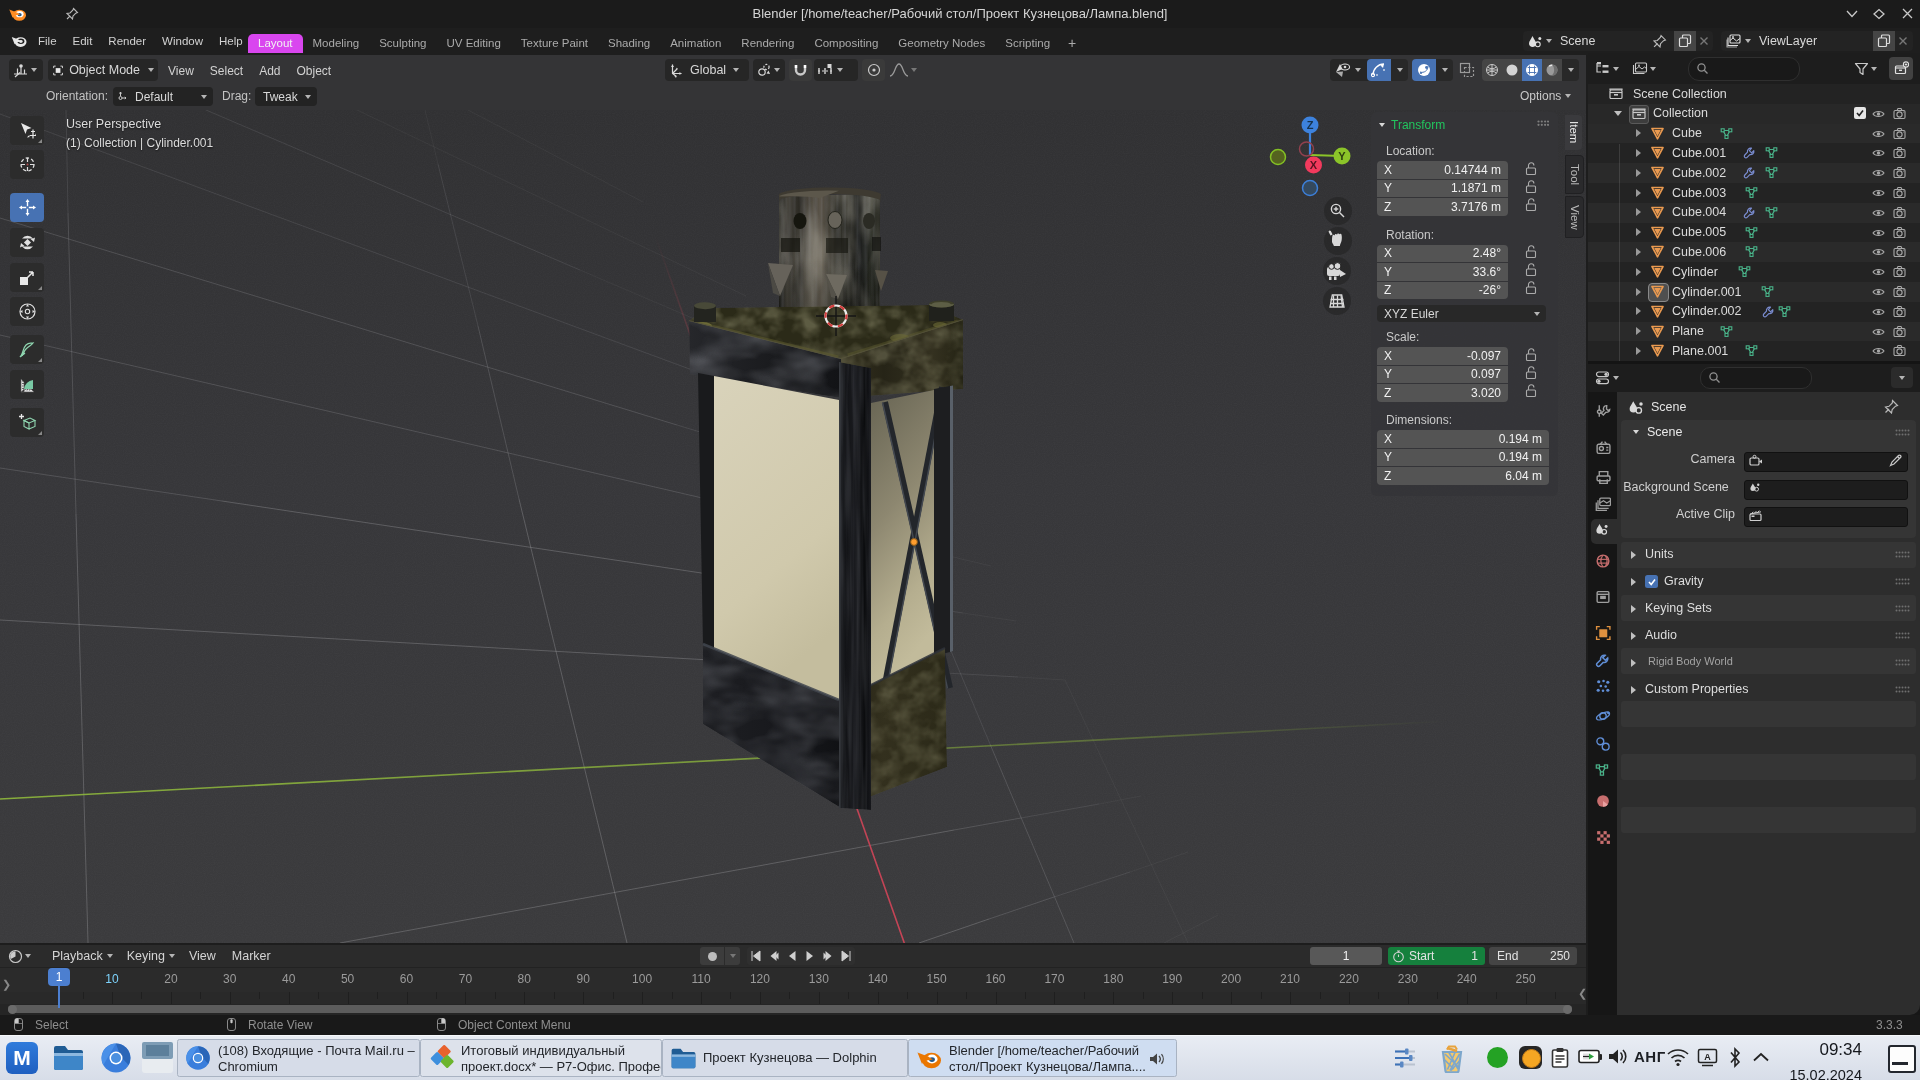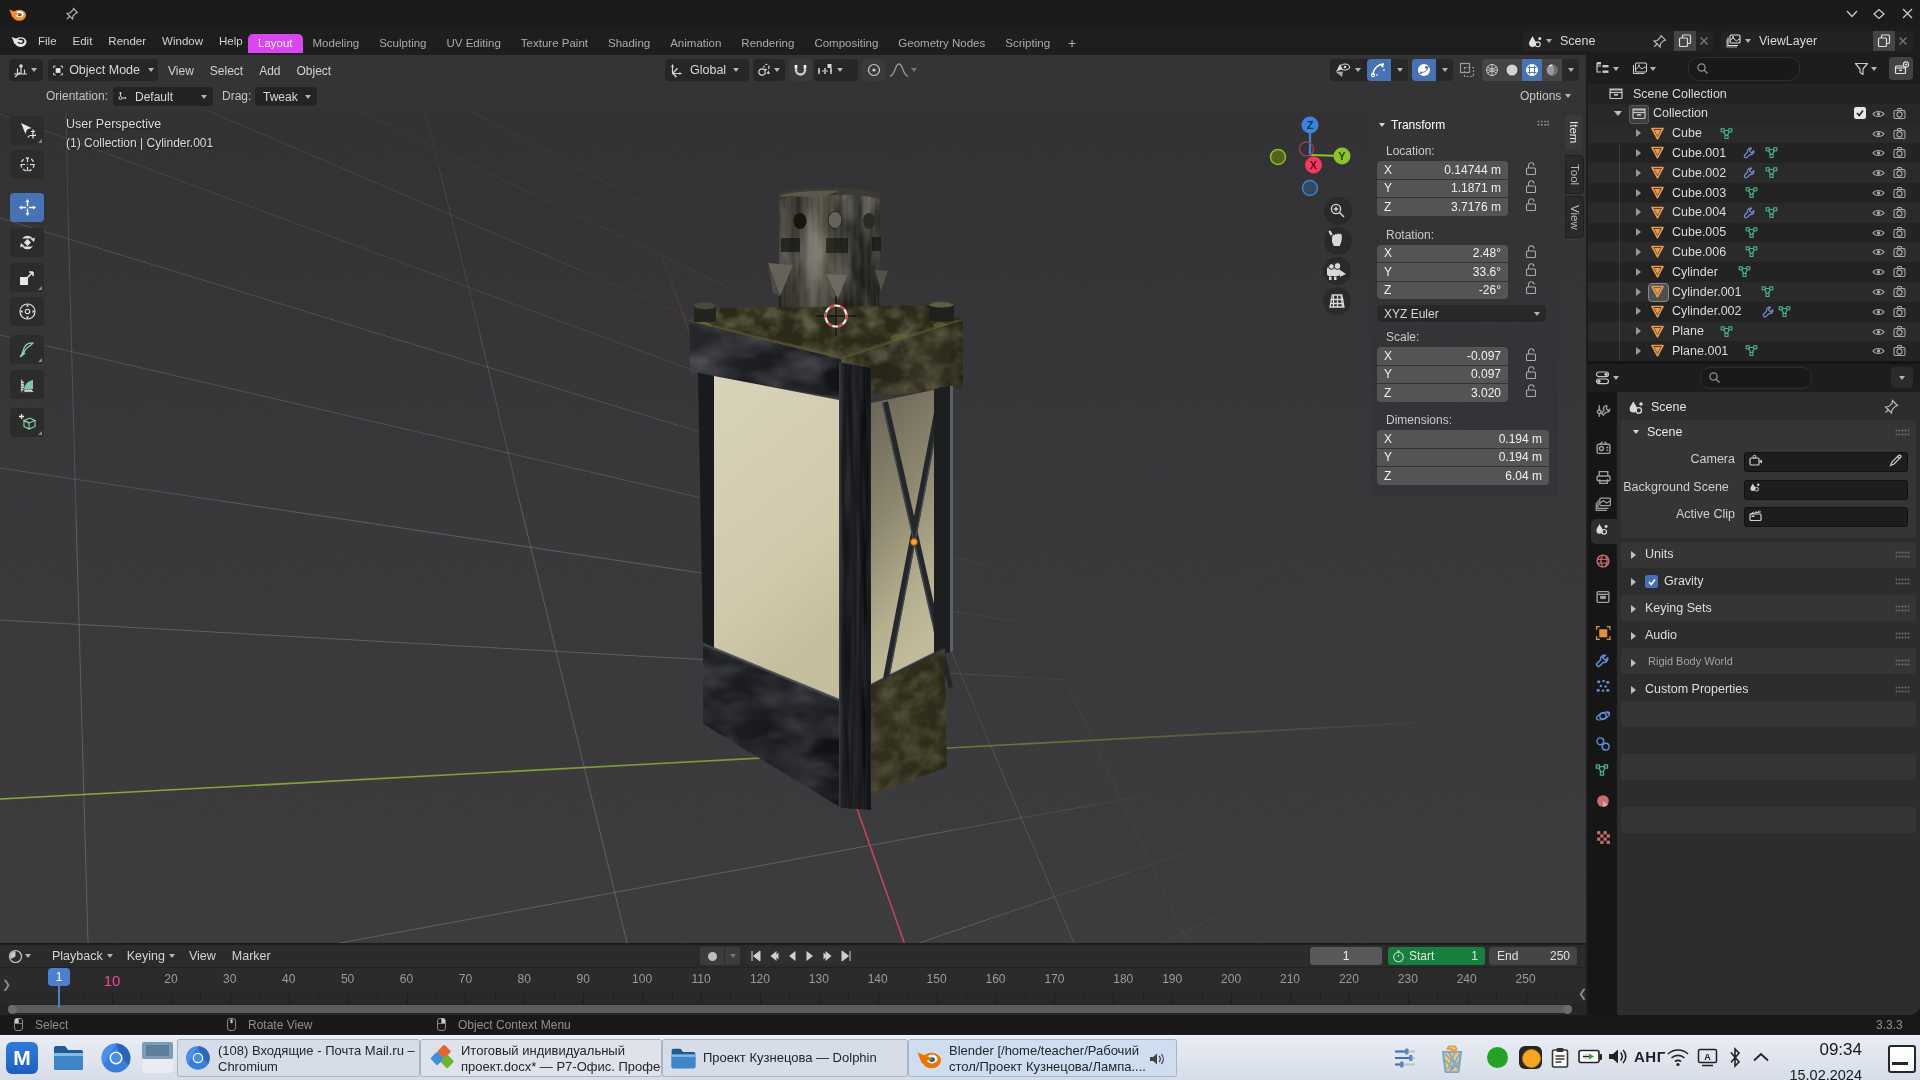--- a/index.html
+++ b/index.html
@@ -36,20 +36,21 @@
   <ellipse cx="15.5" cy="14.5" rx="9.5" ry="7.8" fill="#ff8d24"></ellipse>
   <ellipse cx="16" cy="13" rx="5.6" ry="4.4" fill="#fff"></ellipse>
   <ellipse cx="16" cy="13.6" rx="2.9" ry="2.3" fill="#265787"></ellipse>
   <path d="M1.5 6.5 12 10.5 17 13.5 7.5 15z" fill="#ff8d24"></path>
   <path d="M1.5 6.5 8.5 13.5 6 18z" fill="#ff8d24"></path>
  </svg>
  <svg class="abs" style="left:66px;top:7px" width="13" height="13" viewBox="0 0 13 13">
       <path d="M7.5 1.5 11.5 5.5 9.8 6.2 7 9 6.5 12 1 6.5 4 6 6.8 3.2z" fill="none" stroke="#b9b9b9" stroke-width="1.1"></path>
       <path d="M1 12 4.2 8.8" stroke="#b9b9b9" stroke-width="1.1"></path>
     </svg>
+ <div class="abs" style="left:0;right:0;top:6px;text-align:center">Blender [/home/teacher/Рабочий стол/Проект Кузнецова/Лампа.blend]</div>
  <svg class="abs" style="left:1845px;top:8px" width="70" height="12" viewBox="0 0 70 12">
   <path d="M2 3 7 8.5 12 3" fill="none" stroke="#c9c9c9" stroke-width="1.3"></path>
   <path d="M29 6 34 1.5 39 6 34 10.5z" fill="none" stroke="#c9c9c9" stroke-width="1.3"></path>
   <path d="M58 1 67 10M67 1 58 10" fill="none" stroke="#c9c9c9" stroke-width="1.3"></path>
  </svg>
 </div>
 <div class="abs" id="topbar">
  <svg class="abs" style="left:10px;top:5px" width="18" height="15" viewBox="0 0 26 24">
   <ellipse cx="15.5" cy="14.5" rx="9.5" ry="7.8" fill="#e7e7e7"></ellipse>
   <ellipse cx="16" cy="13" rx="5.6" ry="4.4" fill="#1e1e1e"></ellipse>
@@ -608,21 +609,21 @@
           <path d="M6 7.5v6L11 16v-6zM17 7.5v6L11 16" fill="none" stroke="#8fd6b0" stroke-width="1.1"></path>
           <path d="M3.5 1v5M1 3.5h5" stroke="#e8e8e8" stroke-width="1.3"></path>
         </svg>
         <div class="cor"></div>
       </div>
 </div>
 
 <div class="abs" id="npanel" style="left:1371px;top:2px;width:187px;height:384px;background:rgba(53,53,56,.97);border-radius:6px;color:#c9c9c9;font-size:12px">
  <div class="abs row" style="left:8px;top:6px">
         <div class="chev" style="margin:0 6px 0 0;border-top-color:#d8d8d8"></div>
-        <div style="color:#ffffff">Transform</div>
+        <div style="color:#22c55e">Transform</div>
       </div>
  <svg class="abs" style="left:166px;top:8px" width="12" height="10" viewBox="0 0 12 10">
         <g fill="#7e7e7e">
           <circle cx="1.5" cy="1.5" r="1.1"></circle>
           <circle cx="4.8" cy="1.5" r="1.1"></circle>
           <circle cx="8.1" cy="1.5" r="1.1"></circle>
           <circle cx="11" cy="1.5" r="1.1"></circle>
           <circle cx="1.5" cy="4.8" r="1.1"></circle>
           <circle cx="4.8" cy="4.8" r="1.1"></circle>
           <circle cx="8.1" cy="4.8" r="1.1"></circle>
@@ -788,38 +789,38 @@
         <path d="M6.5 7V4.5M5 1h3M6.5 1v1.5" stroke="#d0d0d0" stroke-width="1.1"></path>
       </svg>
   <div style="margin-left:4px">Start</div>
       <div style="position:absolute;right:7px">1</div>
  </div>
  <div class="abs row" style="left:1489px;top:2px;width:88px;height:18px;background:#454545;border-radius:3px;color:#e3e3e3;font-size:12px">
   <div style="margin-left:8px">End</div>
       <div style="position:absolute;right:7px">250</div>
  </div>
  <div class="abs" id="ruler" style="left:0;top:23px;width:1586px;height:47px;background:#2b2b2b;overflow:hidden">
-      <div class="abs" style="left:92.0px;top:4px;width:40px;text-align:center;font-size:15px;color:#ec4899">10</div>
+      <div class="abs" style="left:92.0px;top:4px;width:40px;text-align:center;font-size:12px;color:#7dd3fc">10</div>
       <div class="abs" style="left:150.9px;top:4px;width:40px;text-align:center;font-size:12px;color:#9b9b9b">20</div>
       <div class="abs" style="left:209.8px;top:4px;width:40px;text-align:center;font-size:12px;color:#9b9b9b">30</div>
       <div class="abs" style="left:268.7px;top:4px;width:40px;text-align:center;font-size:12px;color:#9b9b9b">40</div>
       <div class="abs" style="left:327.6px;top:4px;width:40px;text-align:center;font-size:12px;color:#9b9b9b">50</div>
       <div class="abs" style="left:386.5px;top:4px;width:40px;text-align:center;font-size:12px;color:#9b9b9b">60</div>
       <div class="abs" style="left:445.4px;top:4px;width:40px;text-align:center;font-size:12px;color:#9b9b9b">70</div>
       <div class="abs" style="left:504.29999999999995px;top:4px;width:40px;text-align:center;font-size:12px;color:#9b9b9b">80</div>
       <div class="abs" style="left:563.2px;top:4px;width:40px;text-align:center;font-size:12px;color:#9b9b9b">90</div>
       <div class="abs" style="left:622.1px;top:4px;width:40px;text-align:center;font-size:12px;color:#9b9b9b">100</div>
       <div class="abs" style="left:681.0px;top:4px;width:40px;text-align:center;font-size:12px;color:#9b9b9b">110</div>
       <div class="abs" style="left:739.9px;top:4px;width:40px;text-align:center;font-size:12px;color:#9b9b9b">120</div>
       <div class="abs" style="left:798.8px;top:4px;width:40px;text-align:center;font-size:12px;color:#9b9b9b">130</div>
       <div class="abs" style="left:857.6999999999999px;top:4px;width:40px;text-align:center;font-size:12px;color:#9b9b9b">140</div>
       <div class="abs" style="left:916.5999999999999px;top:4px;width:40px;text-align:center;font-size:12px;color:#9b9b9b">150</div>
       <div class="abs" style="left:975.5px;top:4px;width:40px;text-align:center;font-size:12px;color:#9b9b9b">160</div>
       <div class="abs" style="left:1034.4px;top:4px;width:40px;text-align:center;font-size:12px;color:#9b9b9b">170</div>
-      <div class="abs" style="left:1093.3px;top:4px;width:40px;text-align:right;font-size:12px;color:#9b9b9b">180</div>
+      <div class="abs" style="left:1093.3px;top:4px;width:40px;text-align:center;font-size:12px;color:#9b9b9b">180</div>
       <div class="abs" style="left:1152.2px;top:4px;width:40px;text-align:center;font-size:12px;color:#9b9b9b">190</div>
       <div class="abs" style="left:1211.1px;top:4px;width:40px;text-align:center;font-size:12px;color:#9b9b9b">200</div>
       <div class="abs" style="left:1270.0px;top:4px;width:40px;text-align:center;font-size:12px;color:#9b9b9b">210</div>
       <div class="abs" style="left:1328.8999999999999px;top:4px;width:40px;text-align:center;font-size:12px;color:#9b9b9b">220</div>
       <div class="abs" style="left:1387.8px;top:4px;width:40px;text-align:center;font-size:12px;color:#9b9b9b">230</div>
       <div class="abs" style="left:1446.6999999999998px;top:4px;width:40px;text-align:center;font-size:12px;color:#9b9b9b">240</div>
       <div class="abs" style="left:1505.6px;top:4px;width:40px;text-align:center;font-size:12px;color:#9b9b9b">250</div>
       <div class="abs" style="left:0;top:24px;width:1586px;height:12px;background:#292929"></div>
       <div class="abs" style="left:82.5px;top:24px;width:1px;height:7px;background:#1f1f1f"></div>
       <div class="abs" style="left:112.0px;top:24px;width:1px;height:12px;background:#1f1f1f"></div>

